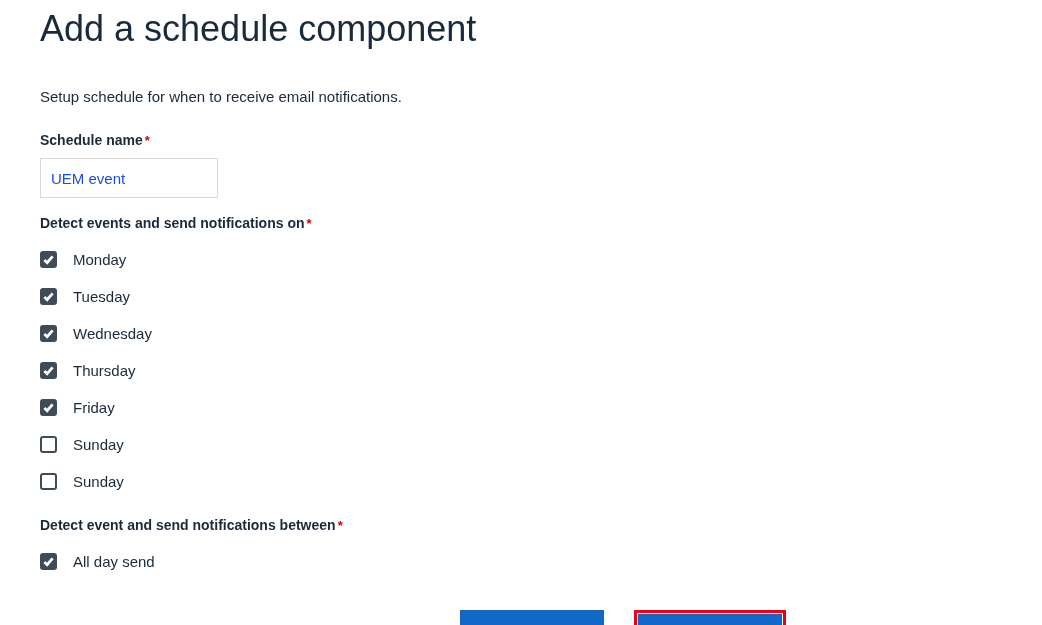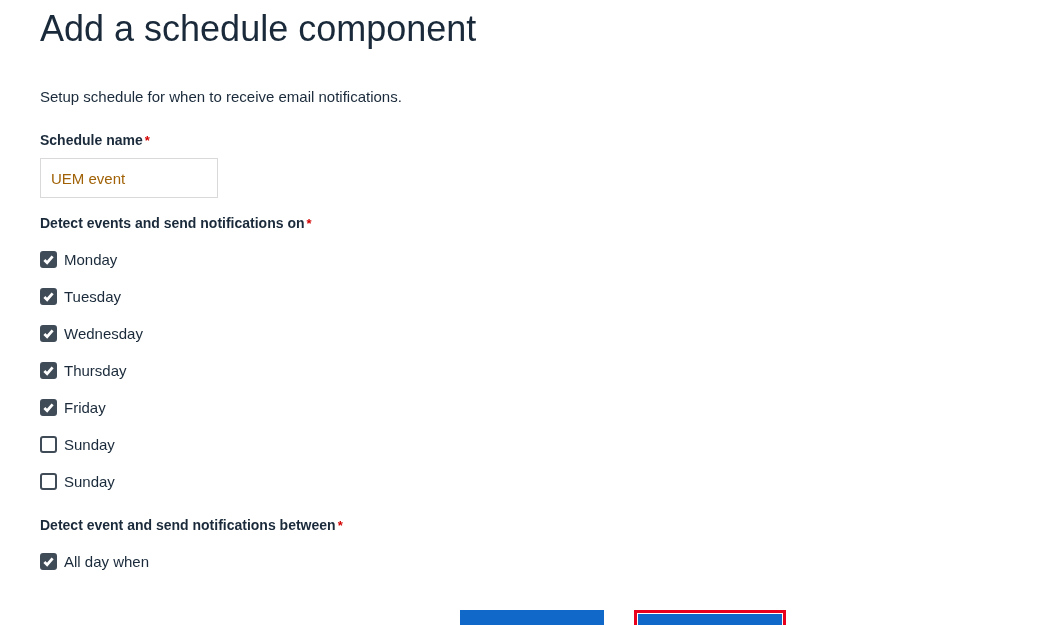--- a/index.html
+++ b/index.html
@@ -42,32 +42,32 @@
       margin-left: 2px;
       font-weight: 600;
     }
     .text-input {
       display: block;
       width: 178px;
       height: 40px;
       border: 1px solid #d9d9d9;
       padding: 0 10px;
       font-size: 15px;
-      color: #a16207;
+      color: #1d4ed8;
       font-family: inherit;
       outline: none;
     }
     .days-block {
       margin-top: 0;
     }
     .checkbox-row {
       display: flex;
       align-items: center;
       height: 37px;
-      gap: 7px;
+      gap: 16px;
     }
     .checkbox {
       width: 17px;
       height: 17px;
       border: 2px solid #404b58;
       border-radius: 3px;
       display: inline-flex;
       align-items: center;
       justify-content: center;
       cursor: pointer;
@@ -195,21 +195,21 @@
 <div class="field-block between-block">
   <div>
     <span class="field-label">Detect event and send notifications between</span><span class="required">*</span>
   </div>
   <div class="checkbox-row">
     <span class="checkbox checked" id="allday-cb">
       <svg viewBox="0 0 12 12">
           <polyline points="1.5 6.5 4.5 9.5 10.5 2.5"></polyline>
         </svg>
     </span>
-    <span class="checkbox-label">All day when</span>
+    <span class="checkbox-label">All day send</span>
   </div>
 </div>
 
 <div class="button-row">
   <button class="btn">Cancel</button>
   <span class="save-wrapper">
     <button class="btn">Save</button>
   </span>
 </div>
 

